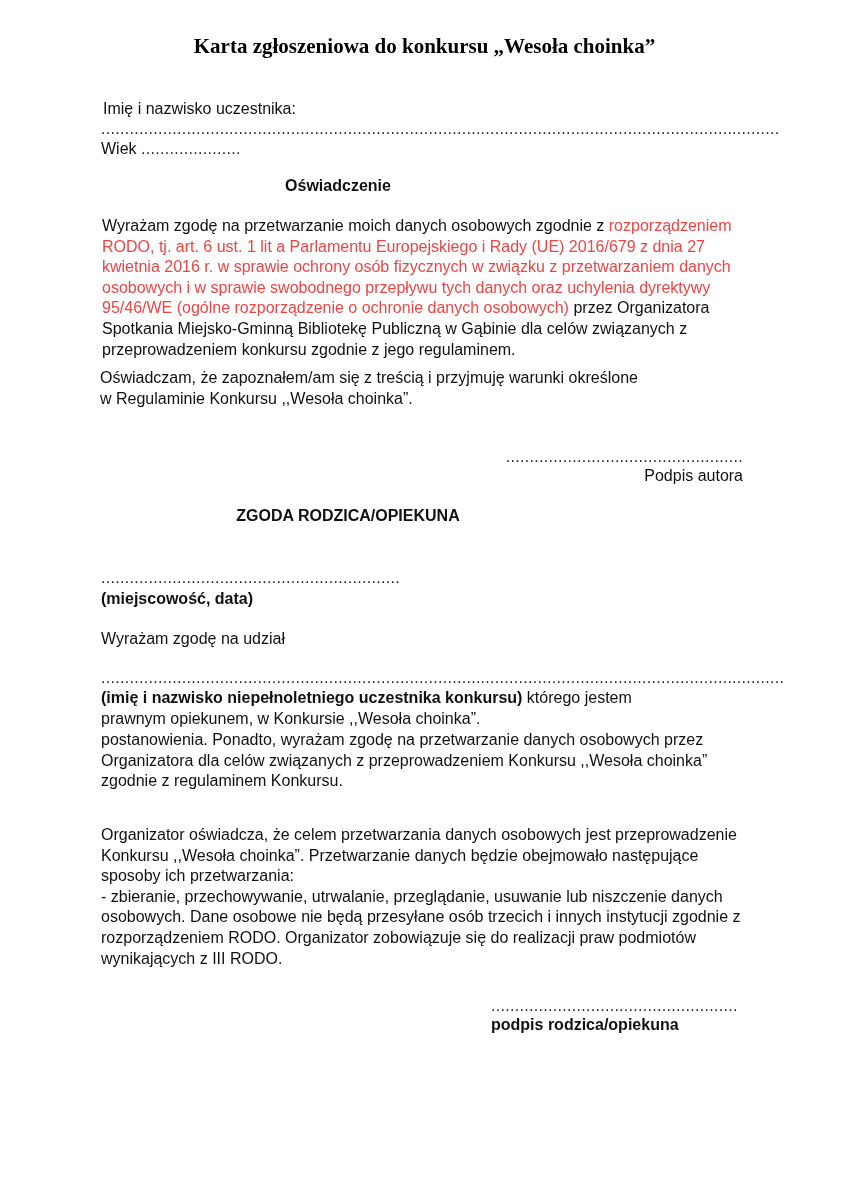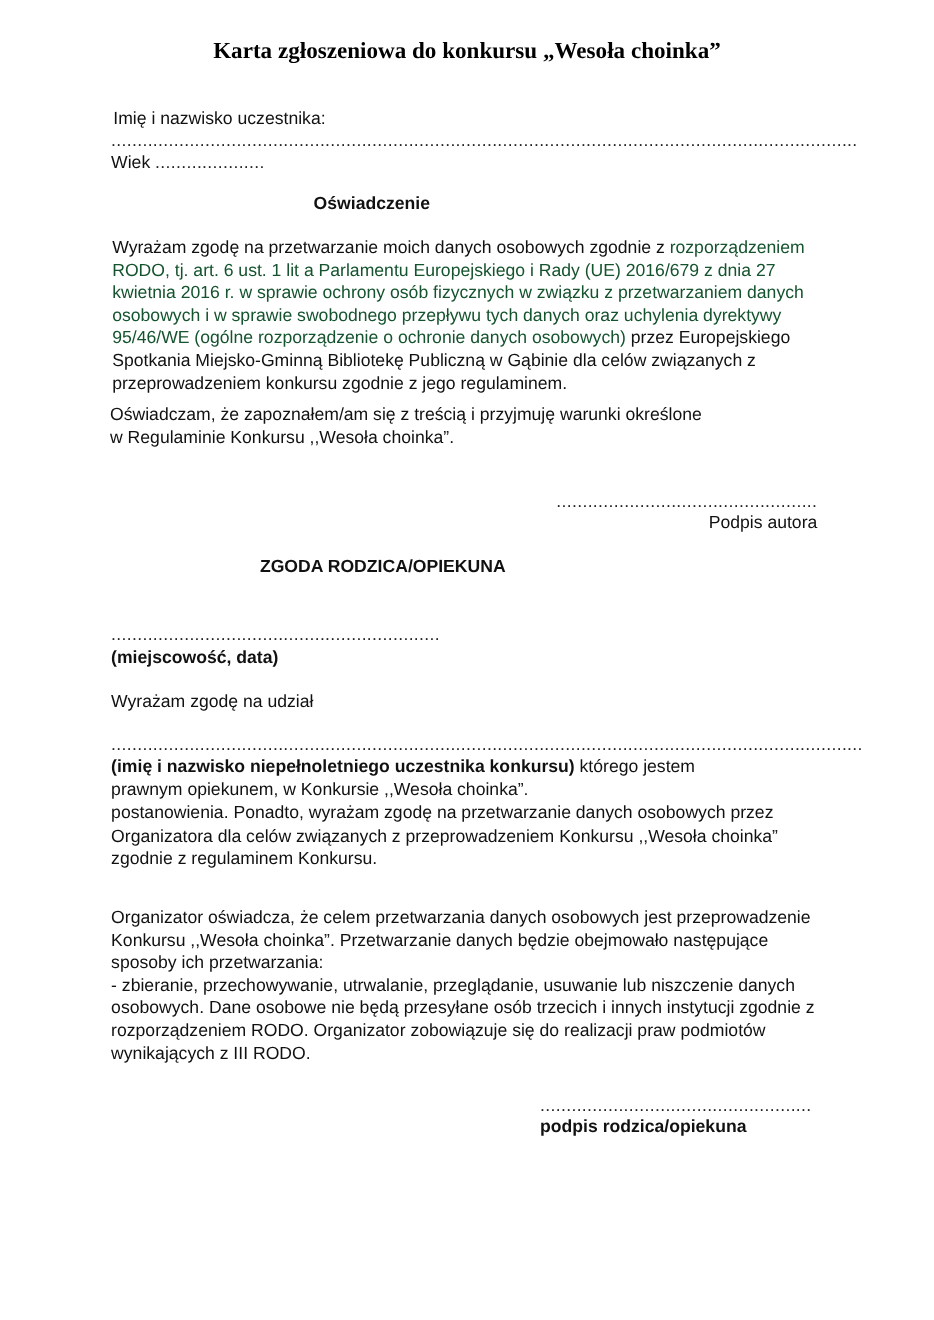--- a/index.html
+++ b/index.html
@@ -20,21 +20,21 @@
     .title {
       left: 0; width: 849px; top: 34px;
       text-align: center;
       font-family: "Liberation Serif", serif;
       font-weight: bold;
       font-size: 21px;
       color: #000;
     }
     .line { line-height: 20.5px; }
     .bold { font-weight: bold; }
-    .gray { color: #14532d; }
+    .gray { color: #ef4444; }
     .dots { letter-spacing: 0.3px; color: #222; }
     .para {
       position: absolute;
       left: 102px;
       line-height: 20.6px;
       white-space: nowrap;
     }
     .heading-center {
       left: 0; width: 676px; text-align: center;
       font-weight: bold; font-size: 16px;
@@ -52,21 +52,21 @@
   <span class="dots">.....................</span>
 </div>
 
 <div class="abs heading-center" style="top:177px;">Oświadczenie</div>
 
 <div class="para" style="top:216px;">
   <div><span>Wyrażam zgodę na przetwarzanie moich danych osobowych zgodnie z </span><span class="gray">rozporządzeniem</span></div>
   <div class="gray">RODO, tj. art. 6 ust. 1 lit a Parlamentu Europejskiego i Rady (UE) 2016/679 z dnia 27</div>
   <div class="gray">kwietnia 2016 r. w sprawie ochrony osób fizycznych w związku z przetwarzaniem danych</div>
   <div class="gray">osobowych i w sprawie swobodnego przepływu tych danych oraz uchylenia dyrektywy</div>
-  <div><span class="gray">95/46/WE (ogólne rozporządzenie o ochronie danych osobowych)</span><span> przez Europejskiego</span></div>
+  <div><span class="gray">95/46/WE (ogólne rozporządzenie o ochronie danych osobowych)</span><span> przez Organizatora</span></div>
   <div>Spotkania Miejsko-Gminną Bibliotekę Publiczną w Gąbinie dla celów związanych z</div>
   <div>przeprowadzeniem konkursu zgodnie z jego regulaminem.</div>
 </div>
 
 <div class="para" style="top:368px; left:100px;">
   <div>Oświadczam, że zapoznałem/am się z treścią i przyjmuję warunki określone</div>
   <div>w Regulaminie Konkursu ,,Wesoła choinka”.</div>
 </div>
 
 <div class="abs line dots" style="right:106px; top:447px;">..................................................</div>

